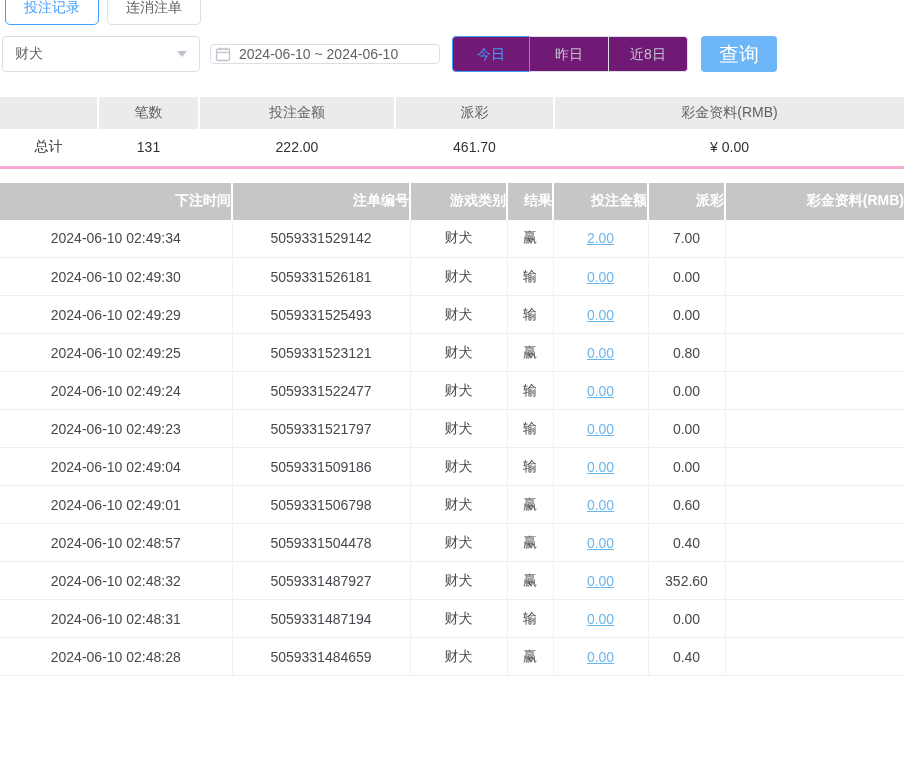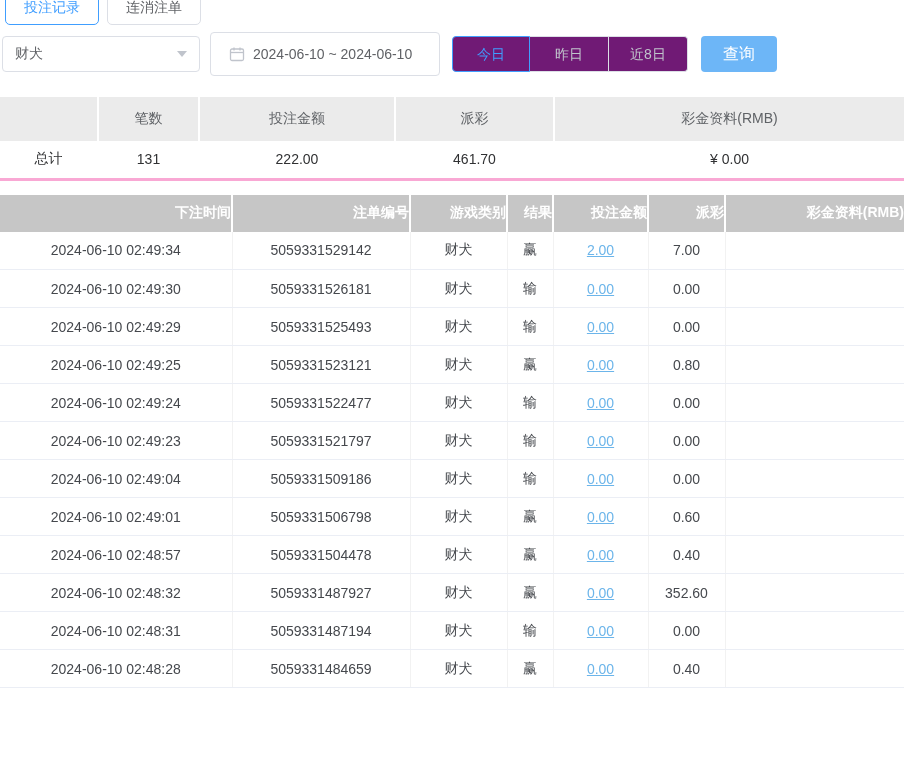--- a/index.html
+++ b/index.html
@@ -27,46 +27,46 @@
     margin-left: 2px; width: 198px; height: 36px;
     border: 1px solid #dcdfe6; border-radius: 4px;
     display: flex; align-items: center; justify-content: space-between;
     padding: 0 12px; color: #606266; cursor: pointer; background: #fff;
   }
   .caret {
     width: 0; height: 0; border-left: 5px solid transparent;
     border-right: 5px solid transparent; border-top: 6px solid #c0c4cc;
   }
   .date-box {
-    margin-left: 10px; width: 230px; height: 44px;
+    margin-left: 10px; width: 230px; height: 20px;
     border: 1px solid #dcdfe6; border-radius: 4px;
-    display: flex; align-items: center; padding: 0 18px;
+    display: flex; align-items: center; padding: 0 4px;
     color: #606266; background: #fff; cursor: pointer;
   }
   .cal-icon { margin-right: 8px; display: inline-flex; }
   .btn-group { margin-left: 12px; display: flex; }
   .qbtn {
     height: 36px; width: 79px; background: #701a75;
     border: 1px solid #dcdfe6; border-left-width: 0;
     color: #c0c4cc; font-size: 14px; cursor: pointer; text-align: center; line-height: 34px;
   }
   .qbtn:first-child { border-left-width: 1px; border-radius: 4px 0 0 4px; width: 78px; }
   .qbtn:last-child { border-radius: 0 4px 4px 0; }
   .qbtn.active { border: 1px solid #409eff; color: #409eff; }
   .search-btn {
     margin-left: 13px; width: 76px; height: 36px;
     background: #6db6f7; border: none; border-radius: 4px;
-    color: #fff; font-size: 16px; cursor: pointer; text-align: center; line-height: 36px;
+    color: #fff; font-size: 20px; cursor: pointer; text-align: center; line-height: 36px;
   }
 
   
   table { border-collapse: collapse; table-layout: fixed; width: 904px; }
   .summary { margin-top: 25px; }
   .summary th {
-    height: 44px; background: #ebebeb; color: #5f6266;
+    height: 32px; background: #ebebeb; color: #5f6266;
     font-weight: normal; text-align: center;
     border-right: 2px solid #fff;
   }
   .summary th:last-child { border-right: none; }
   .summary td {
     height: 38px; text-align: center; color: #303133;
     border-right: 2px solid #fff; border-bottom: 3px solid #f9a8d4;
   }
   .summary td:last-child { border-right: none; }
 

